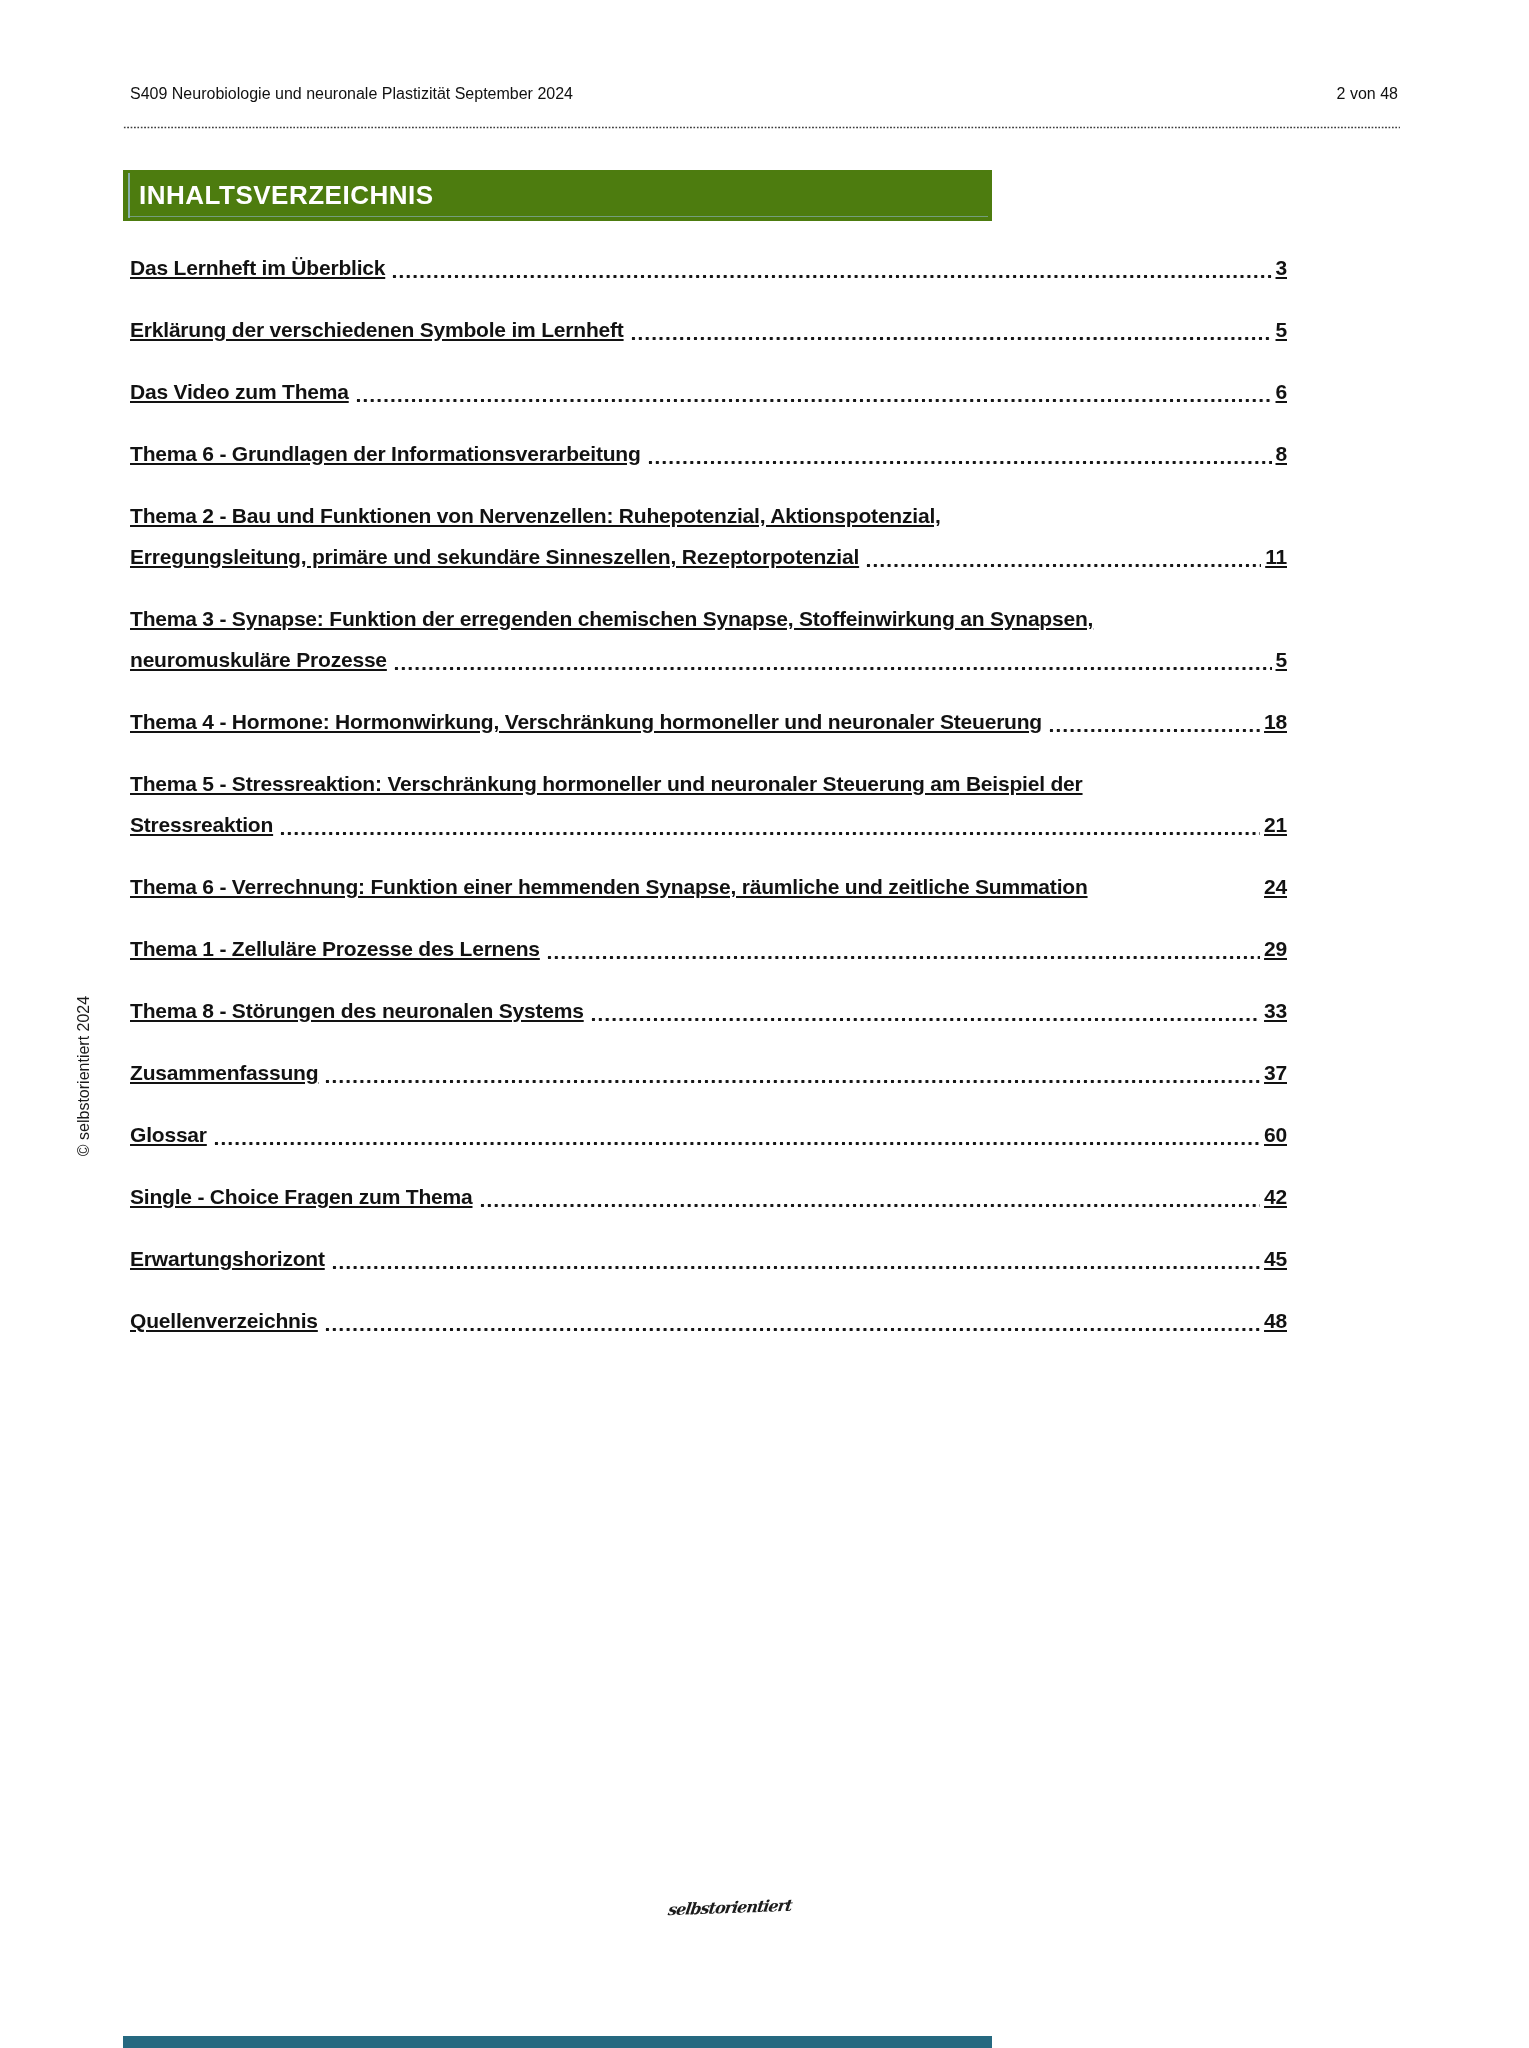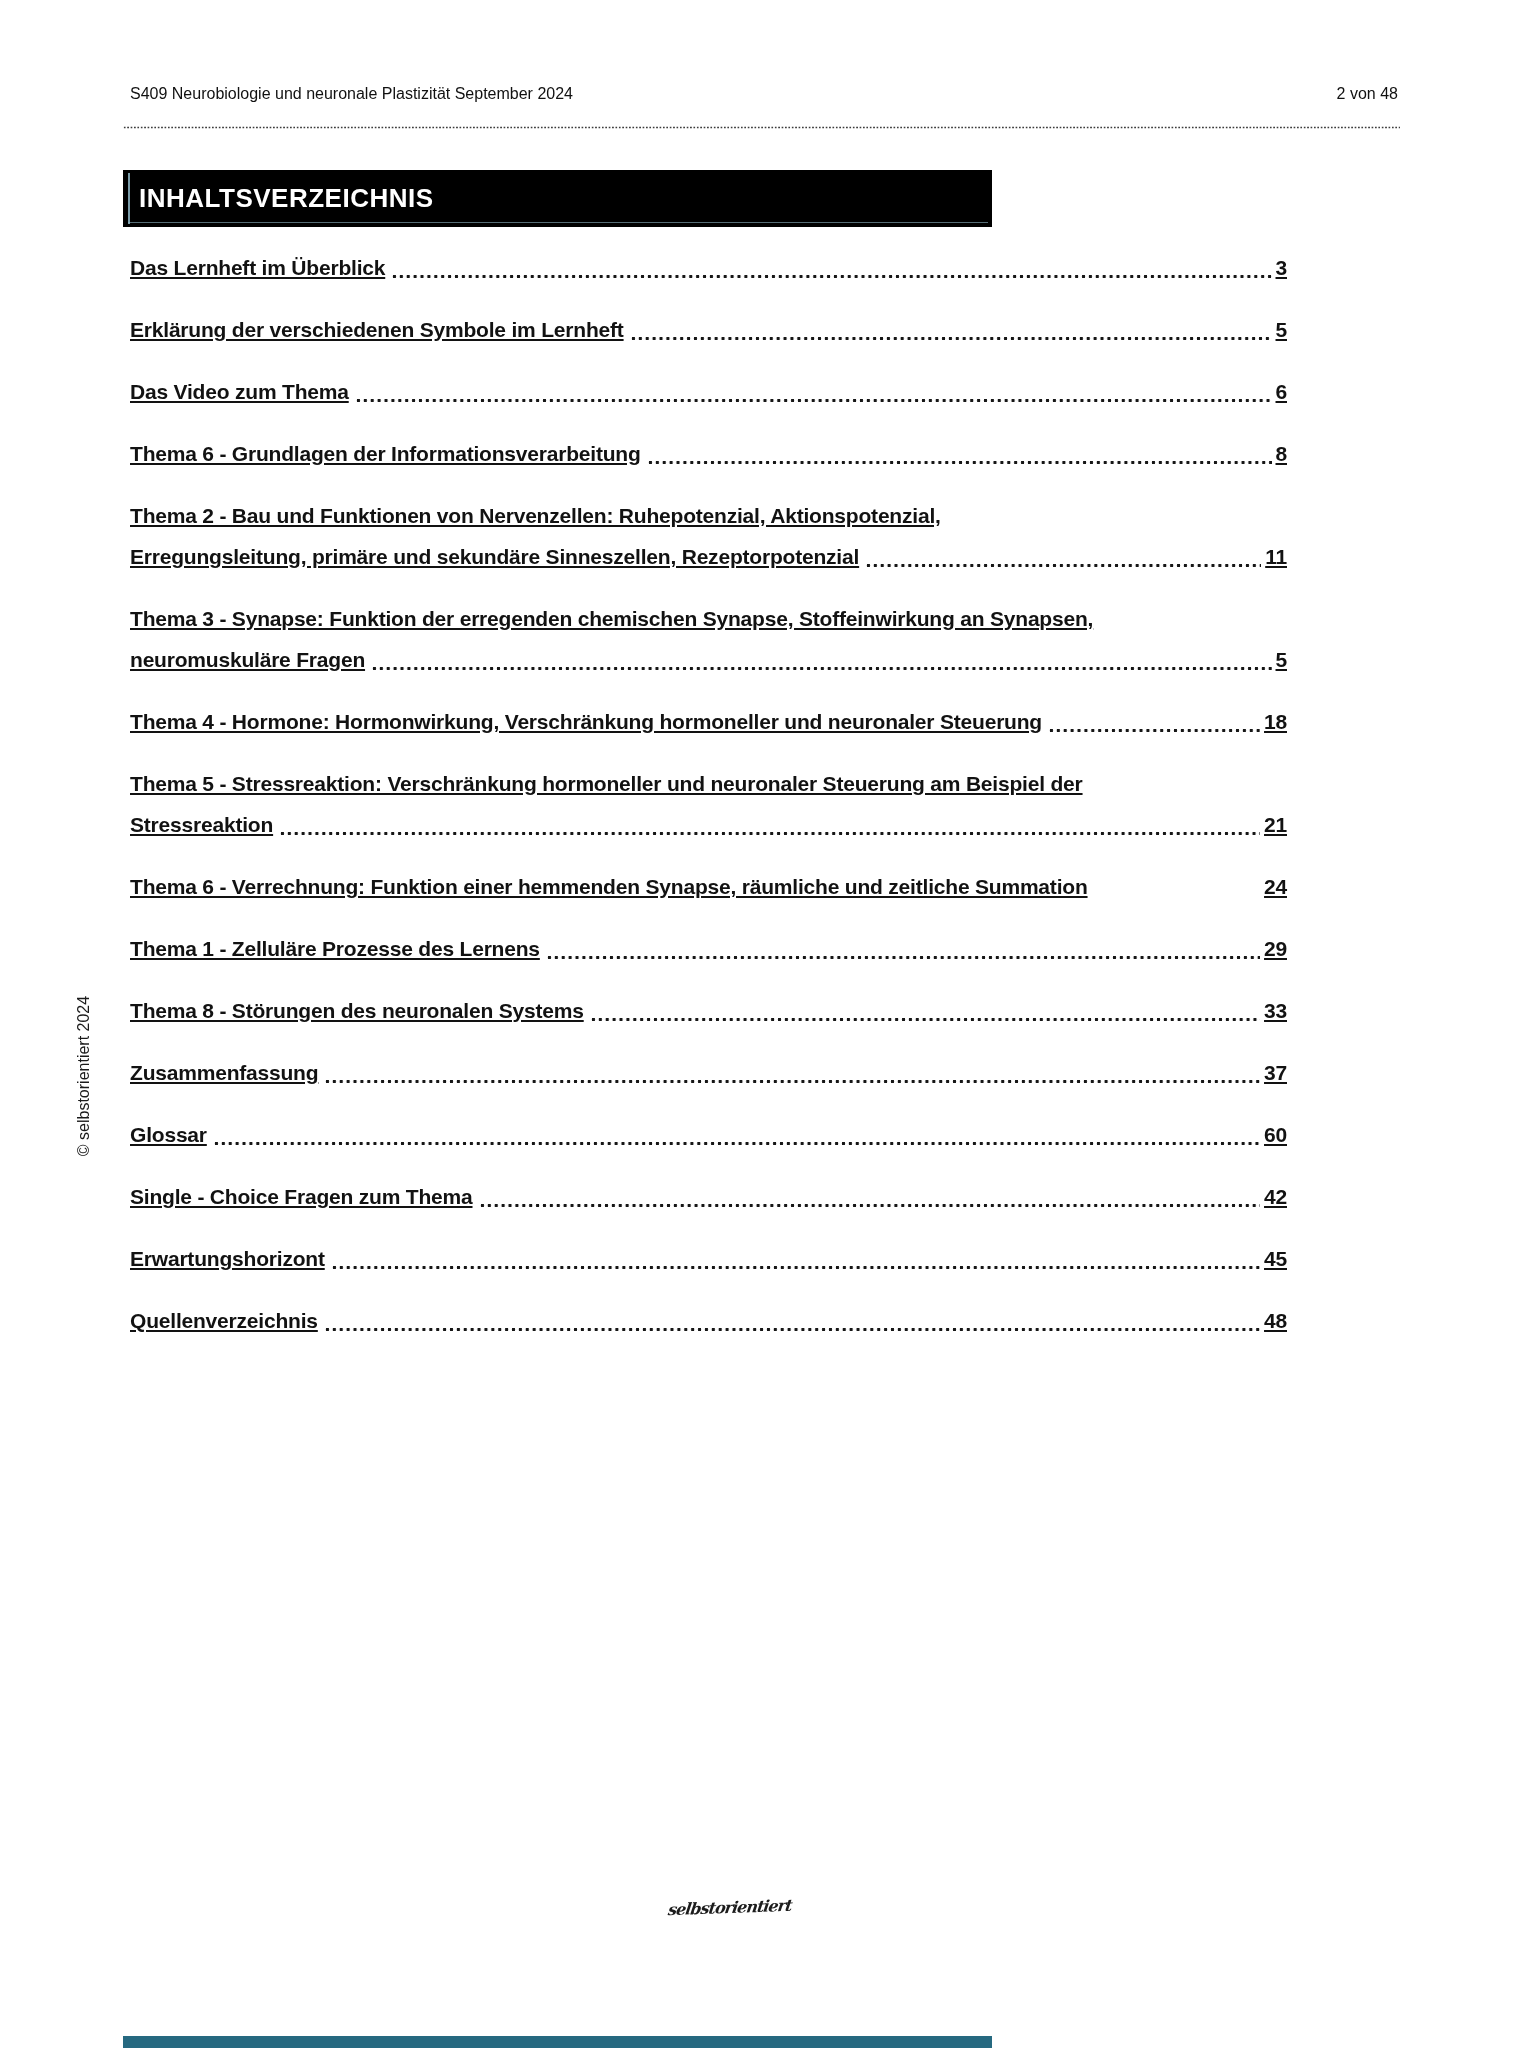--- a/index.html
+++ b/index.html
@@ -17,22 +17,22 @@
     display:flex;justify-content:space-between;align-items:flex-start;
     font-size:16px;line-height:20px;color:#111;
   }
   .header-rule{
     position:absolute;left:123px;top:126px;width:1277px;height:3px;
     background-image:radial-gradient(circle,#3c3c3c 0.9px,transparent 1.15px);
     background-size:3.4px 3px;background-repeat:repeat-x;background-position:left bottom;
   }
   
   .section-bar{
-    position:absolute;left:123px;top:170px;width:869px;height:57px;
-    background:#000000;
+    position:absolute;left:123px;top:170px;width:869px;height:51px;
+    background:#4d7c0f;
     display:flex;align-items:center;
   }
   .section-bar::before{ 
     content:"";position:absolute;left:5px;top:3px;bottom:3px;width:2px;
     background:#8fb6c4;opacity:.85;
   }
   .section-bar::after{ 
     content:"";position:absolute;left:5px;right:4px;bottom:4px;height:1px;
     background:#8fb6c4;opacity:.6;
   }
@@ -122,21 +122,21 @@
         <div class="toc-line">Thema 2 - Bau und Funktionen von Nervenzellen: Ruhepotenzial, Aktionspotenzial,</div>
         <div class="toc-line last">
           <span class="toc-text">Erregungsleitung, primäre und sekundäre Sinneszellen, Rezeptorpotenzial</span>
           <span class="toc-leader"></span>
           <span class="toc-page">11</span>
         </div>
       </div>
       <div class="toc-entry">
         <div class="toc-line">Thema 3 - Synapse: Funktion der erregenden chemischen Synapse, Stoffeinwirkung an Synapsen,</div>
         <div class="toc-line last">
-          <span class="toc-text">neuromuskuläre Fragen</span>
+          <span class="toc-text">neuromuskuläre Prozesse</span>
           <span class="toc-leader"></span>
           <span class="toc-page">5</span>
         </div>
       </div>
       <div class="toc-entry">
         <div class="toc-line last">
           <span class="toc-text">Thema 4 - Hormone: Hormonwirkung, Verschränkung hormoneller und neuronaler Steuerung</span>
           <span class="toc-leader"></span>
           <span class="toc-page">18</span>
         </div>

